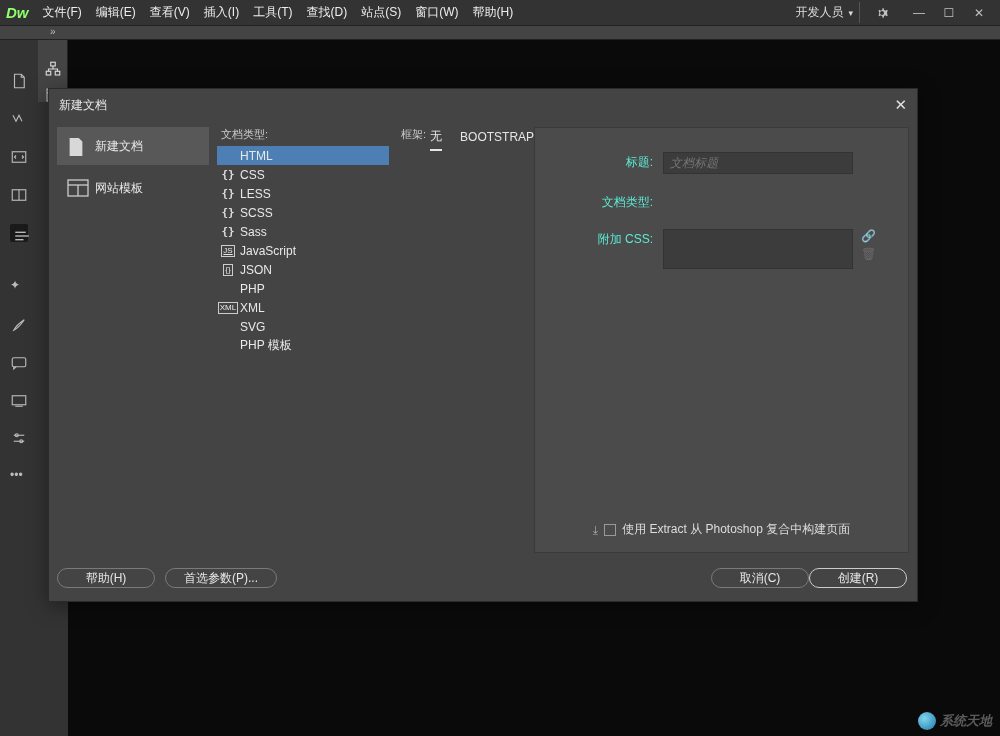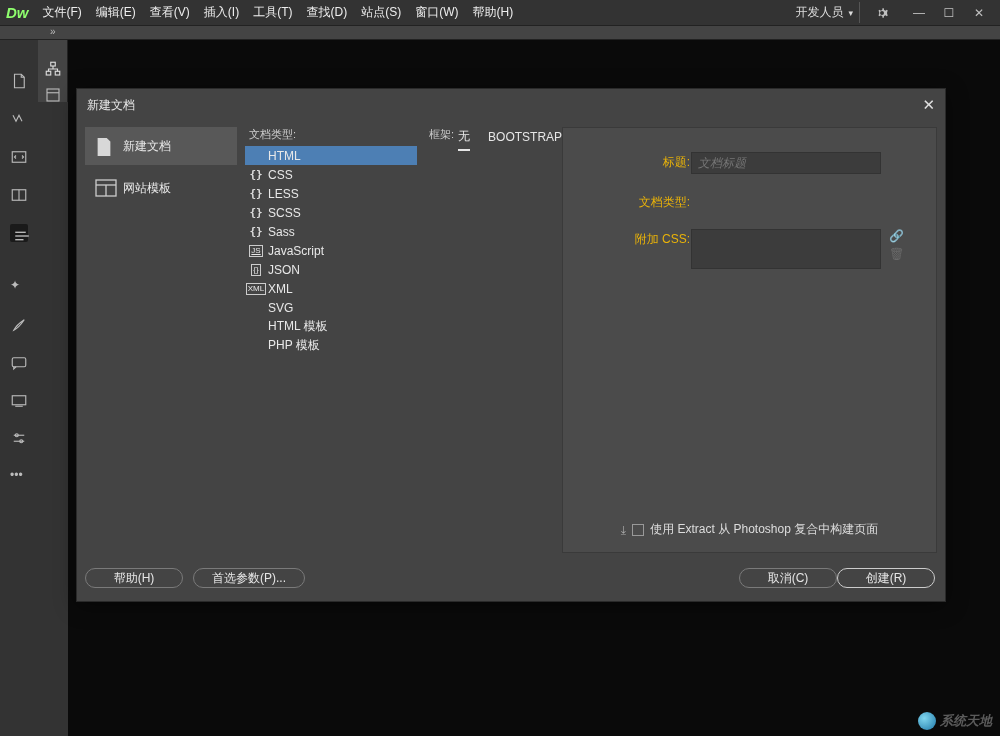--- a/index.html
+++ b/index.html
@@ -23,21 +23,21 @@
   
   .leftbar { position: absolute; left: 0; top: 40px; width: 38px; bottom: 0; background: #333333; display: flex; flex-direction: column; align-items: center; gap: 20px; padding-top: 32px; }
   .leftbar2 { position: absolute; left: 38px; top: 40px; width: 30px; height: 62px; background: #444; display: flex; flex-direction: column; align-items: center; gap: 8px; padding-top: 20px; border-right: 1px solid #222;}
   .tb-icon { width: 18px; height: 18px; color: #bcbcbc; }
   .tb-sel { background: #1a1a1a; padding: 3px; border-radius: 2px;}
 
   
   .mainbg { position: absolute; left: 68px; top: 40px; right: 0; bottom: 0; background: #0a0a0a; }
 
   
-  .dialog { position: absolute; left: 76px; top: 88px; width: 870px; height: 514px; background: #444444; border: 1px solid #2a2a2a; box-shadow: 0 4px 20px rgba(0,0,0,0.4); }
+  .dialog { position: absolute; left: 48px; top: 88px; width: 870px; height: 514px; background: #444444; border: 1px solid #2a2a2a; box-shadow: 0 4px 20px rgba(0,0,0,0.4); }
   .dialog-title { height: 30px; padding: 8px 10px; color: #e8e8e8; font-size: 12px; position: relative; }
   .dialog-close { position: absolute; right: 10px; top: 7px; color: #e0e0e0; font-size: 15px; cursor: default; font-weight: 200;}
   
   .dialog-body { position: absolute; top: 38px; left: 8px; right: 8px; bottom: 48px; display: flex; gap: 8px; }
   
   
   .col1 { width: 152px; display: flex; flex-direction: column; }
   .cat { display: flex; align-items: center; height: 38px; padding: 0 10px; gap: 10px; color: #e8e8e8; }
   .cat.selected2 { background: #585858; }
   .cat-icon { width: 18px; height: 18px; }
@@ -52,21 +52,21 @@
   .doc-icon-txt { font-family: monospace; font-size: 11px; color: #ddd; font-weight: bold;}
   
   
   .col3 { flex: 1; display: flex; flex-direction: row; }
   .col3-label { color: #ccc; font-size: 11px; margin-bottom: 4px; padding-left: 4px;}
   .tabs { display: flex; gap: 18px; padding-left: 4px; margin-bottom: 12px; height: 24px; align-items: center;}
   .tab { color: #e6e6e6; font-size: 12px; padding-bottom: 4px;}
   .tab.active { border-bottom: 2px solid #e6e6e6; }
   .panel { flex: 1; background: #4b4b4b; border: 1px solid #3a3a3a; padding: 24px 20px 10px 20px; position: relative;}
   .formrow { display: flex; align-items: flex-start; margin-bottom: 18px; }
-  .formlabel { width: 108px; text-align: right; color: #eab308; padding-right: 1px; padding-top: 2px; font-size: 12px;}
+  .formlabel { width: 108px; text-align: right; color: #5eead4; padding-right: 10px; padding-top: 2px; font-size: 12px;}
   .textinput { width: 190px; height: 18px; background: #3c3c3c; border: 1px solid #333; color: #999; font-style: italic; padding: 10px 6px; font-size: 12px;}
   .select { width: 190px; height: 20px; background: #3c3c3c; border: 1px solid #333; color: #e6e6e6; padding: 1px 6px; font-size: 12px; display:flex; justify-content:space-between; align-items:center;}
   .select .caret { font-size: 9px; color: #ccc;}
   .css-box { width: 190px; height: 40px; background: #3c3c3c; border: 1px solid #333;}
   .css-sidebtns { display:flex; flex-direction:column; gap:4px; margin-left:8px; color:#888;}
   .extract-row { position: absolute; bottom: 14px; left: 0; right: 0; text-align: center; color: #ddd; font-size: 12px; display:flex; justify-content:center; align-items:center; gap:6px;}
   .checkbox { width: 12px; height: 12px; border: 1px solid #999; display: inline-block; }
   
   
   .dialog-footer { position: absolute; left: 8px; right: 10px; bottom: 10px; height: 26px; display: flex; align-items: center; }
@@ -263,35 +263,35 @@
             <span>JavaScript</span>
           </div>
           <div class="doc-item">
             <span class="doc-icon">
               <span style="border:1px solid #ccc;font-size:8px;padding:0 1px;line-height:10px;">{}</span>
             </span>
             <span>JSON</span>
           </div>
           <div class="doc-item">
             <span class="doc-icon">
+              <span class="doc-icon-txt"></span>
+            </span>
+            <span>PHP</span>
+          </div>
+          <div class="doc-item">
+            <span class="doc-icon">
               <span style="border:1px solid #ccc;font-size:8px;padding:0 1px;line-height:10px;">XML</span>
             </span>
             <span>XML</span>
           </div>
           <div class="doc-item">
             <span class="doc-icon">
               <span class="doc-icon-txt"></span>
             </span>
             <span>SVG</span>
-          </div>
-          <div class="doc-item">
-            <span class="doc-icon">
-              <span class="doc-icon-txt"></span>
-            </span>
-            <span>HTML 模板</span>
           </div>
           <div class="doc-item">
             <span class="doc-icon">
               <span class="doc-icon-txt"></span>
             </span>
             <span>PHP 模板</span>
           </div>
         </div>
     </div>
 

